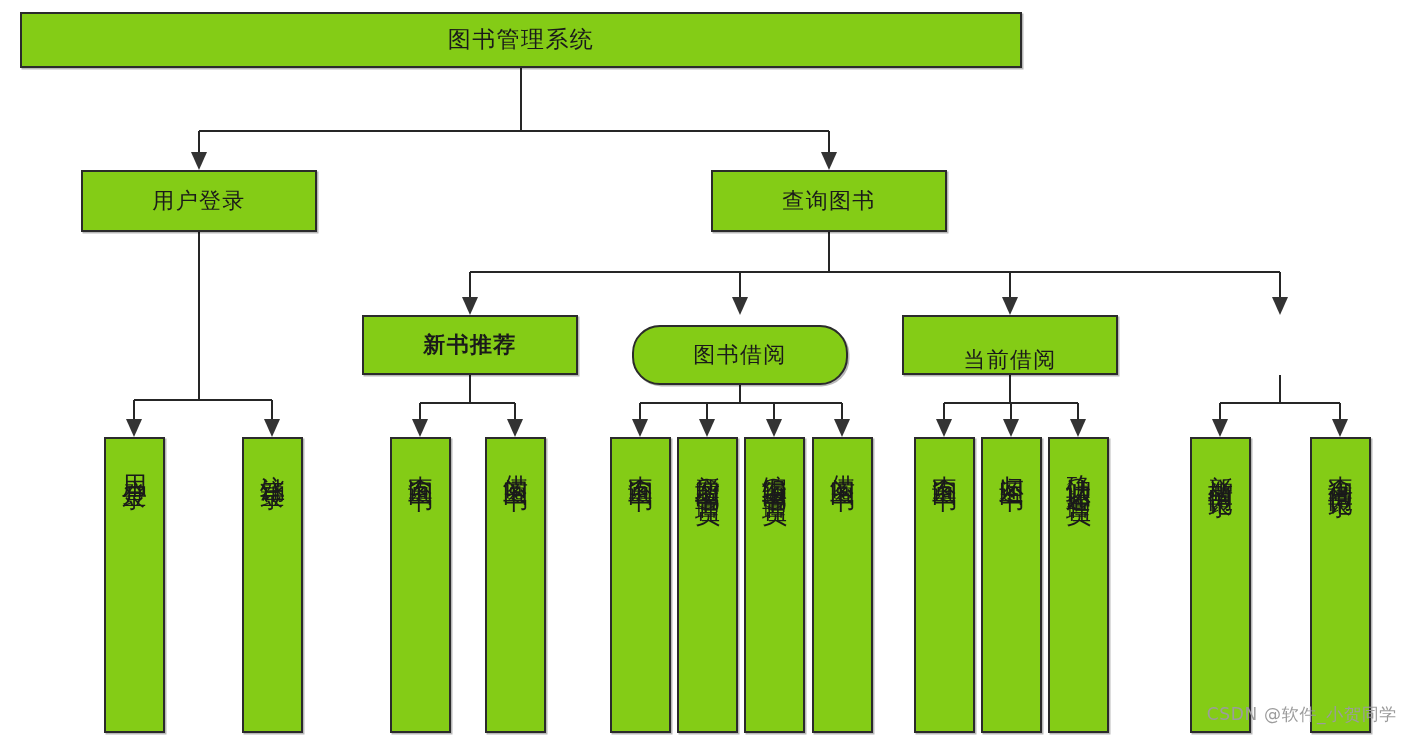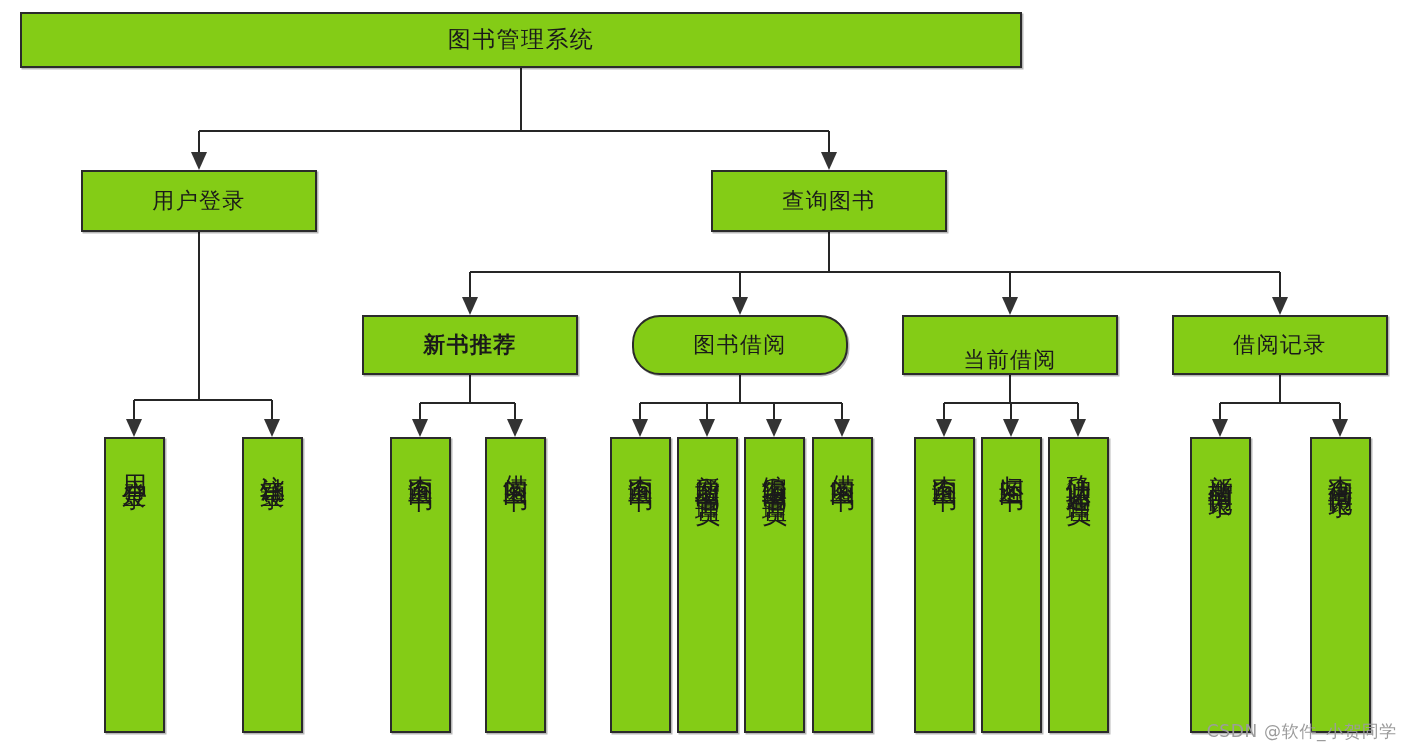--- a/index.html
+++ b/index.html
@@ -67,21 +67,21 @@
     letter-spacing:0.16em;
     line-height:1;
     white-space:nowrap;
     text-align:left;
   }
 
   
   #watermark{
     position:absolute;
     right:8px;
-    bottom:4px;
+    bottom:21px;
     font-size:17px;
     color:#9c9c9c;
     letter-spacing:0.04em;
     white-space:nowrap;
     user-select:none;
   }
 </style>
 </head>
 <body>
 
@@ -156,29 +156,26 @@
   <div class="node lvl2" style="left:81px;top:170px;width:236px;height:62px;">
     <span class="label">用户登录</span>
   </div>
   <div class="node lvl2" style="left:711px;top:170px;width:236px;height:62px;">
     <span class="label">查询图书</span>
   </div>
 
   <div class="node lvl3" style="left:362px;top:315px;width:216px;height:60px;font-weight:bold;">
     <span class="label">新书推荐</span>
   </div>
-  <div class="node lvl3" style="left:632px;top:315px;width:216px;height:60px;border-radius:28px;">
+  <div class="node lvl3" style="left:632px;top:325px;width:216px;height:60px;border-radius:28px;">
     <span class="label">图书借阅</span>
   </div>
   <div class="node lvl3" style="left:902px;top:315px;width:216px;height:60px;align-items:flex-end;">
     <span class="label">当前借阅</span>
   </div>
-  <div class="node lvl3" style="left:1172px;top:315px;width:216px;height:60px;">
-    <span class="label">借阅记录</span>
-  </div>
 
   <div class="node leaf" style="left:104px;top:437px;width:61px;height:296px;">
     <span class="label">用户登录</span>
   </div>
   <div class="node leaf" style="left:242px;top:437px;width:61px;height:296px;">
     <span class="label">注销登录</span>
   </div>
 
   <div class="node leaf" style="left:390px;top:437px;width:61px;height:296px;">
     <span class="label">查询图书</span>

